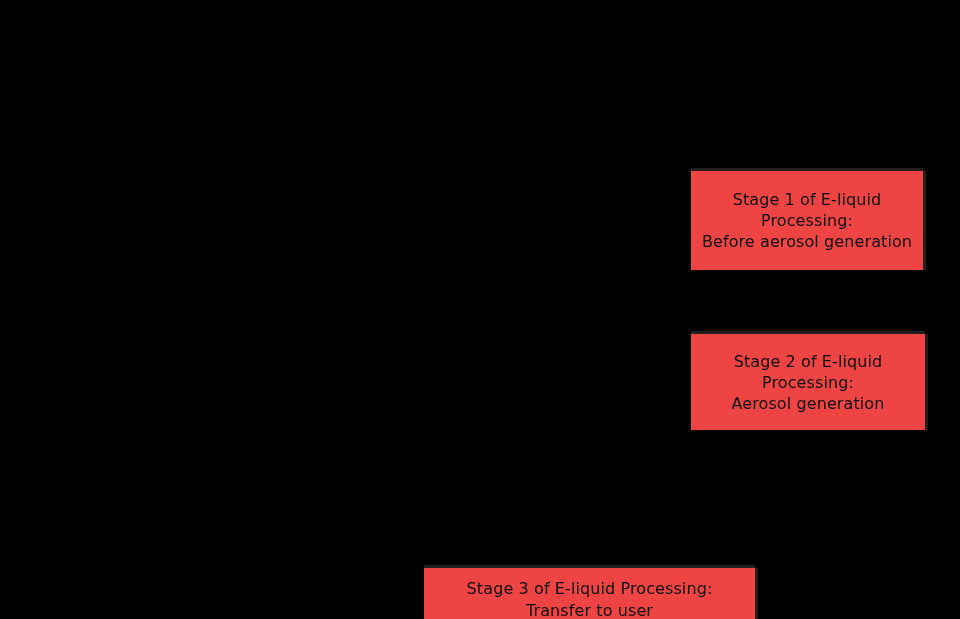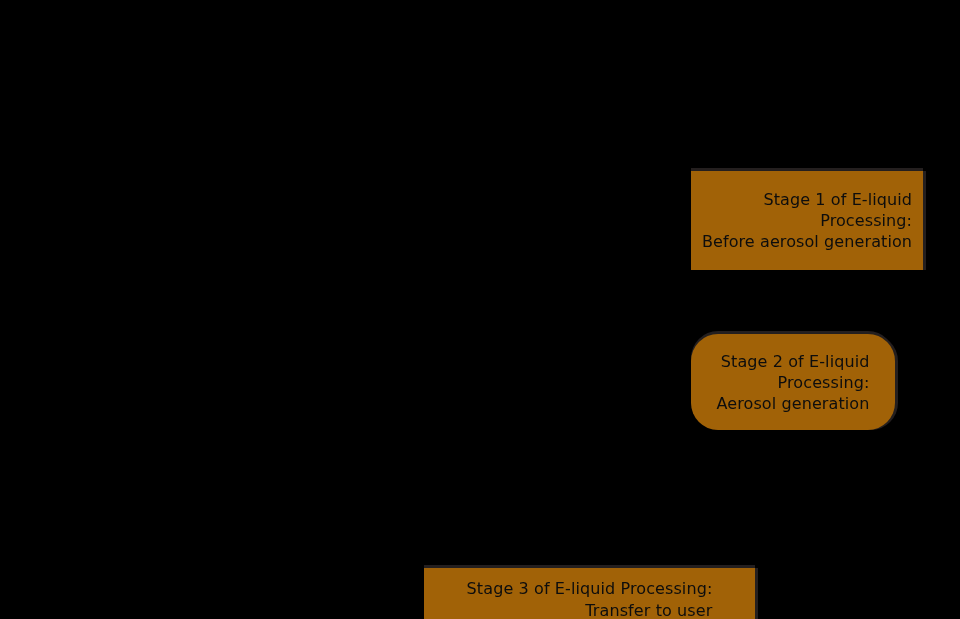--- a/index.html
+++ b/index.html
@@ -16,26 +16,26 @@
   }
   #canvas {
     position: relative;
     width: 960px;
     height: 619px;
     background: #000000;
   }
   .stage-box {
     position: absolute;
     box-sizing: border-box;
-    background: #a16207;
+    background: #ef4444;
     color: #0d0d0d;
     display: flex;
     align-items: center;
     justify-content: center;
-    text-align: right;
+    text-align: center;
     font-size: 16px;
     line-height: 21px;
     letter-spacing: 0.1px;
     white-space: pre-line;
     
     box-shadow: 0 -3px 0 0 #241f1f, 3px 0 0 0 #241f1f;
   }
   .stage-text {
     display: block;
     padding: 0 4px;
@@ -43,23 +43,22 @@
   
   #stage-1 {
     left: 691px;
     top: 171px;
     width: 232px;
     height: 99px;
   }
   #stage-2 {
     left: 691px;
     top: 334px;
-    width: 204px;
+    width: 234px;
     height: 96px;
-    border-radius: 27px;
   }
   #stage-3 {
     left: 424px;
     top: 568px;
     width: 331px;
     height: 64px;
     line-height: 22px;
   }
 </style>
 </head>

